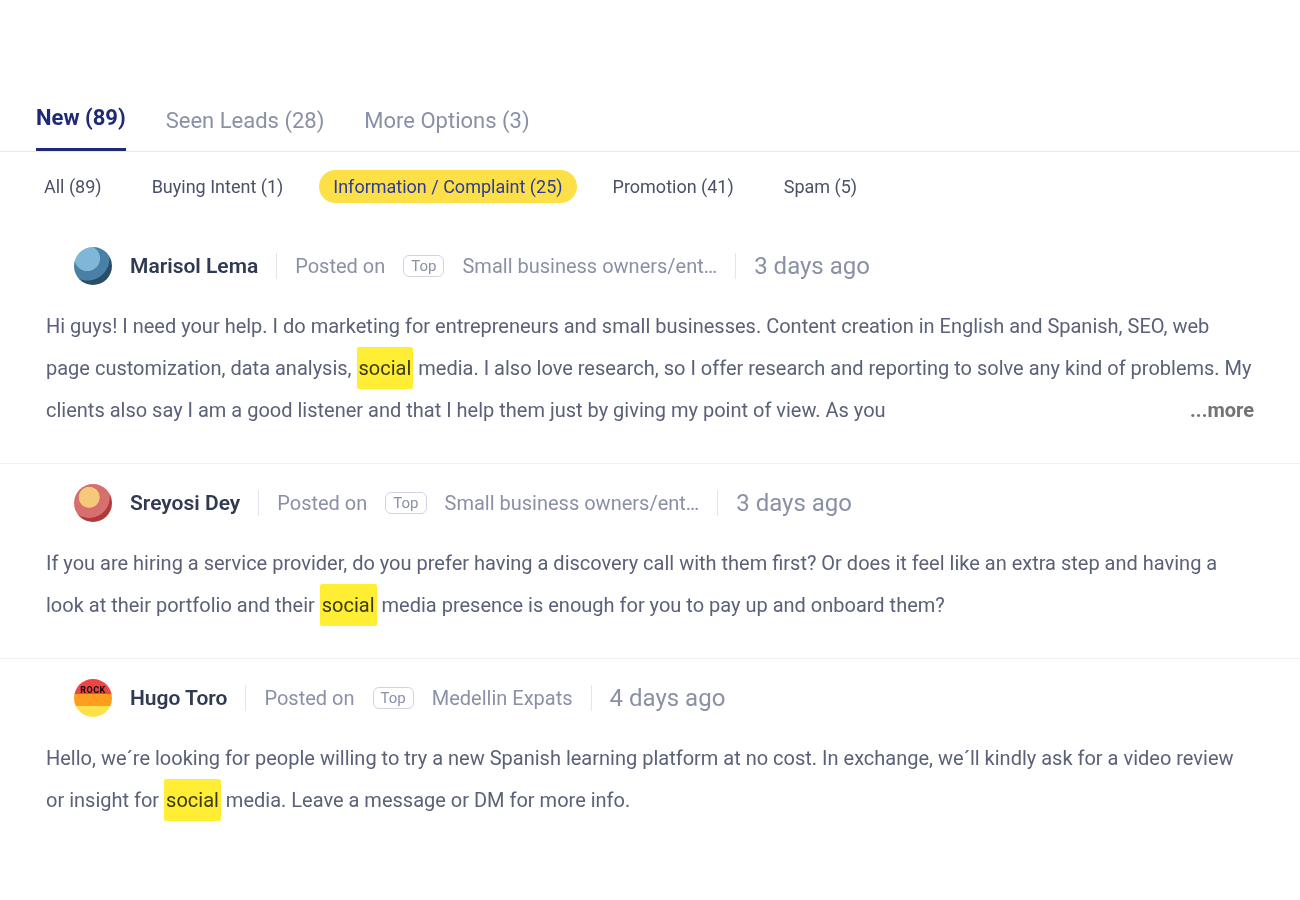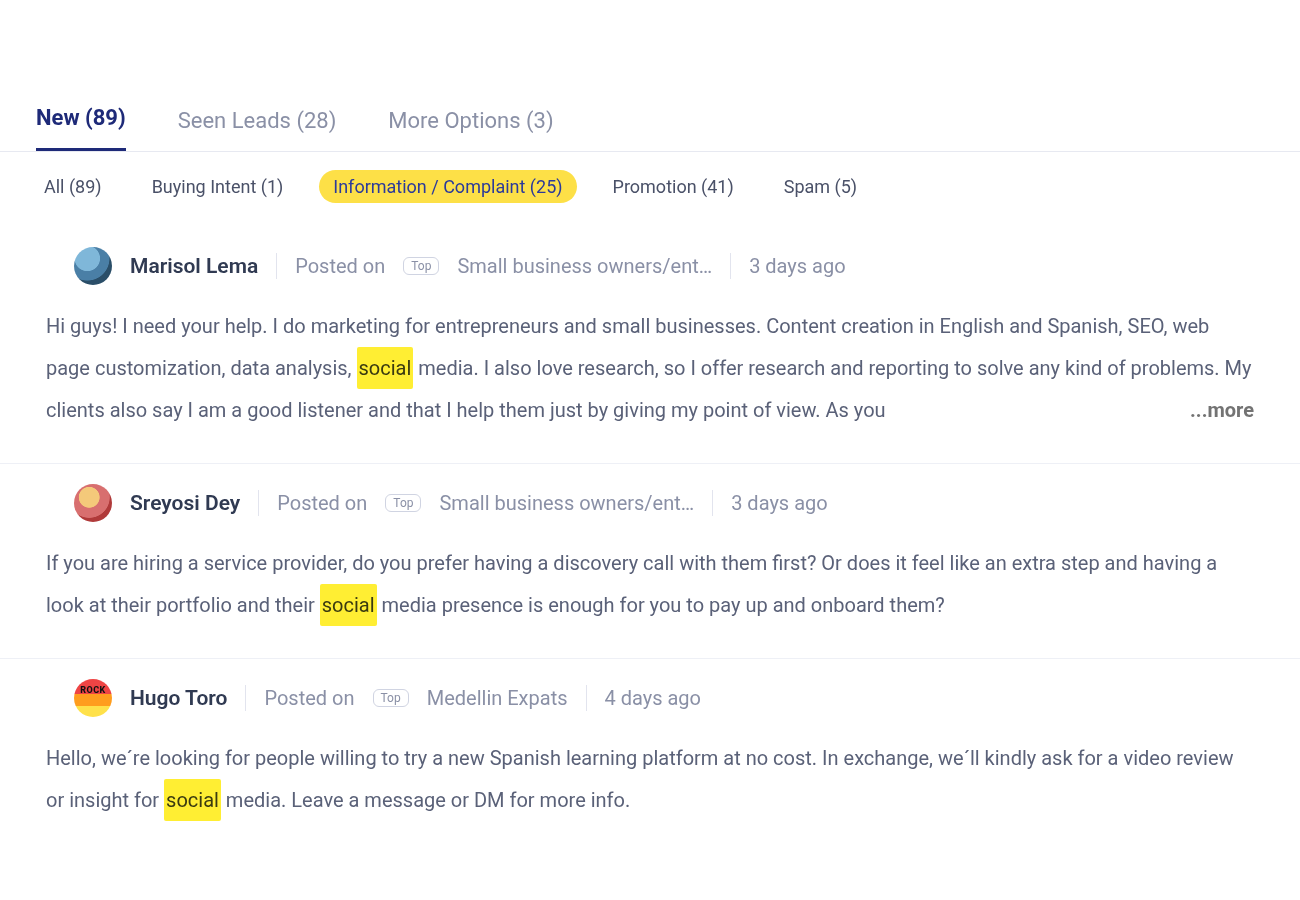--- a/index.html
+++ b/index.html
@@ -10,21 +10,21 @@
     width: 1300px;
     height: 900px;
     overflow: hidden;
   }
   .wrap {
     padding-top: 105px;
   }
   
   .tabs {
     display: flex;
-    gap: 52px;
+    gap: 40px;
     padding: 0 36px;
     border-bottom: 1px solid #e7e9f1;
     align-items: flex-end;
   }
   .tab {
     padding: 0 0 18px 0;
     font-size: 22px;
     color: #8a90a6;
     cursor: pointer;
   }
@@ -89,36 +89,36 @@
   .vdiv {
     width: 1px;
     height: 26px;
     background: #e2e4ee;
   }
   .posted-on {
     font-size: 20px;
     color: #8a90a6;
   }
   .top-badge {
-    font-size: 12px;
+    font-size: 15px;
     color: #8a90a6;
     border: 1px solid #d0d4e2;
     padding: 1px 7px;
     border-radius: 6px;
   }
   .group {
     font-size: 20px;
     color: #8a90a6;
     max-width: 290px;
     white-space: nowrap;
     overflow: hidden;
     text-overflow: ellipsis;
   }
   .when {
-    font-size: 20px;
+    font-size: 24px;
     color: #8a90a6;
   }
   .body {
     font-size: 20px;
     line-height: 42px;
     color: #5a6178;
     position: relative;
   }
   .hl {
     background: #ffee33;

